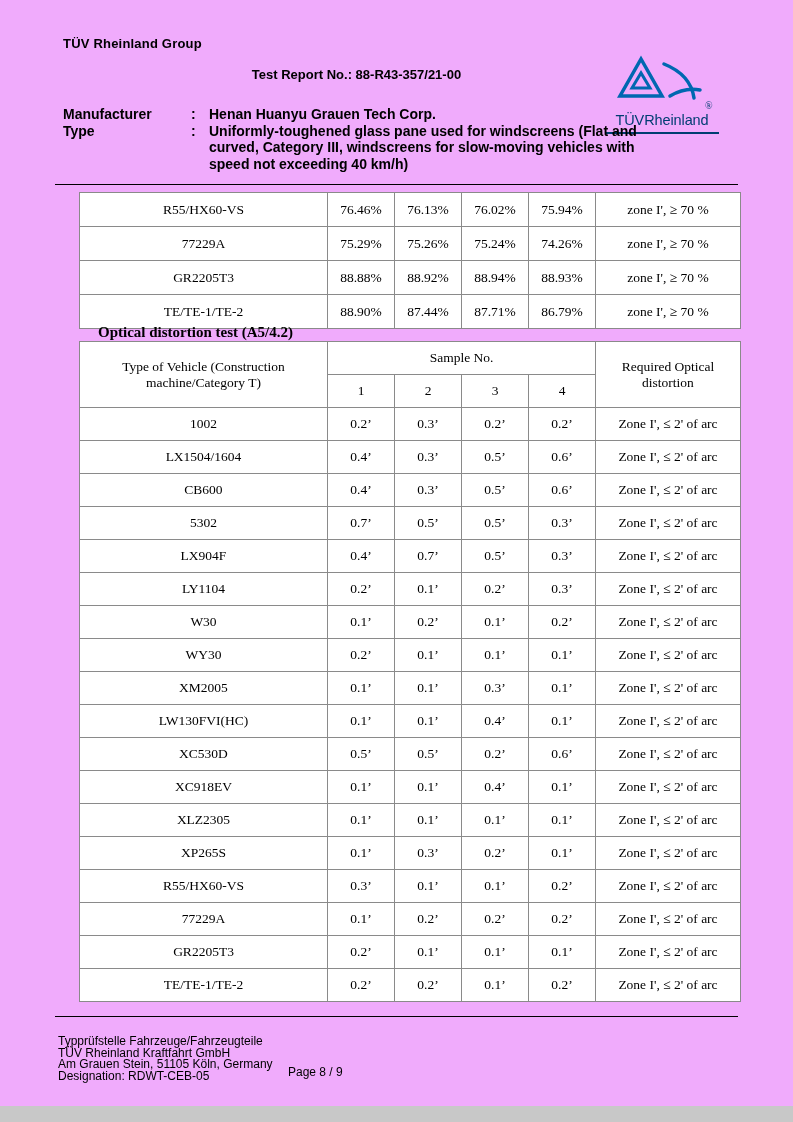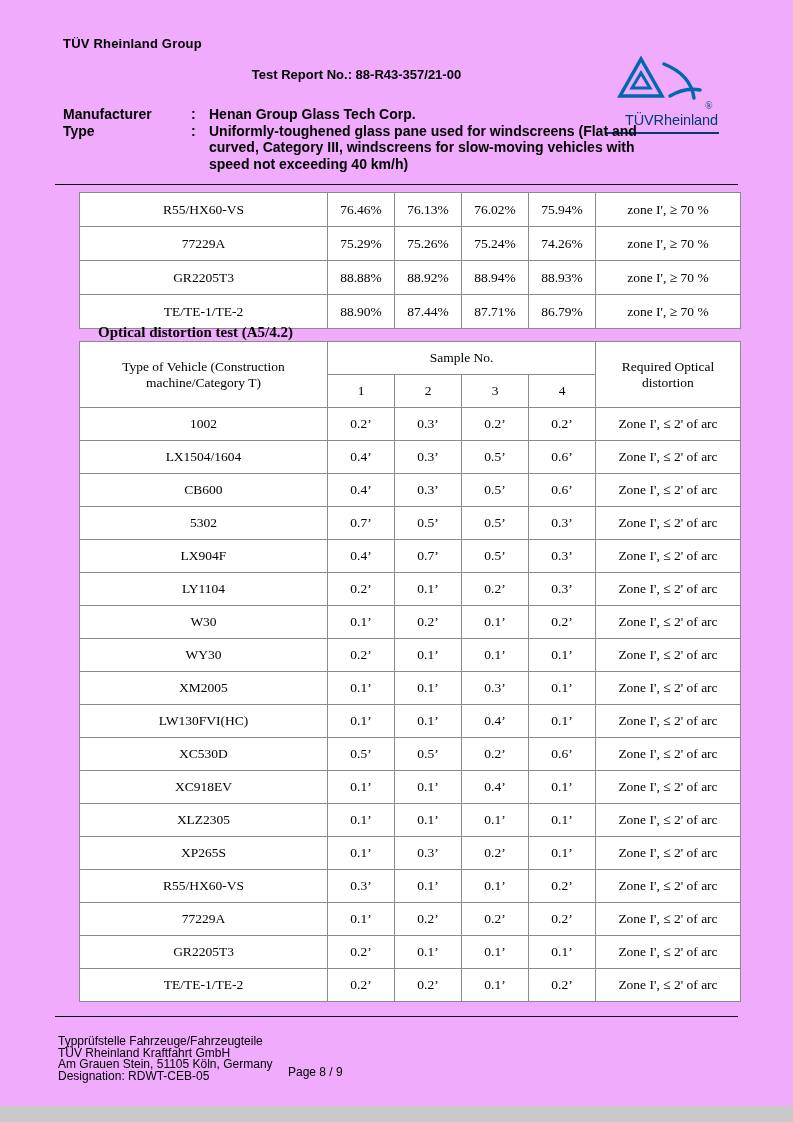--- a/index.html
+++ b/index.html
@@ -70,21 +70,21 @@
     top: 50px;
     width: 120px;
     height: 85px;
   }
   .logo svg { display: block; }
   .logo-word {
     position: absolute;
     left: 0;
     top: 62px;
     width: 112px;
-    text-align: right;
+    text-align: center;
     font-family: "Liberation Sans", sans-serif;
     font-size: 14.5px;
     color: #003d72;
     letter-spacing: -0.1px;
   }
   .logo-word .b { font-weight: normal; }
   .logo-reg {
     position: absolute;
     left: 99px;
     top: 50px;
@@ -193,21 +193,21 @@
     <div class="logo-word">
       <span>TÜV</span><span class="b">Rheinland</span>
     </div>
     <div class="logo-underline"></div>
   </div>
 
   <div class="meta">
     <div class="meta-row">
       <div class="meta-label">Manufacturer</div>
       <div class="meta-colon">:</div>
-      <div class="meta-value">Henan Group Glass Tech Corp.</div>
+      <div class="meta-value">Henan Huanyu Grauen Tech Corp.</div>
     </div>
     <div class="meta-row">
       <div class="meta-label">Type</div>
       <div class="meta-colon">:</div>
       <div class="meta-value">Uniformly-toughened glass pane used for windscreens (Flat and curved, Category III, windscreens for slow-moving vehicles with speed not exceeding 40 km/h)</div>
     </div>
   </div>
 
   <div class="rule-top"></div>
 

